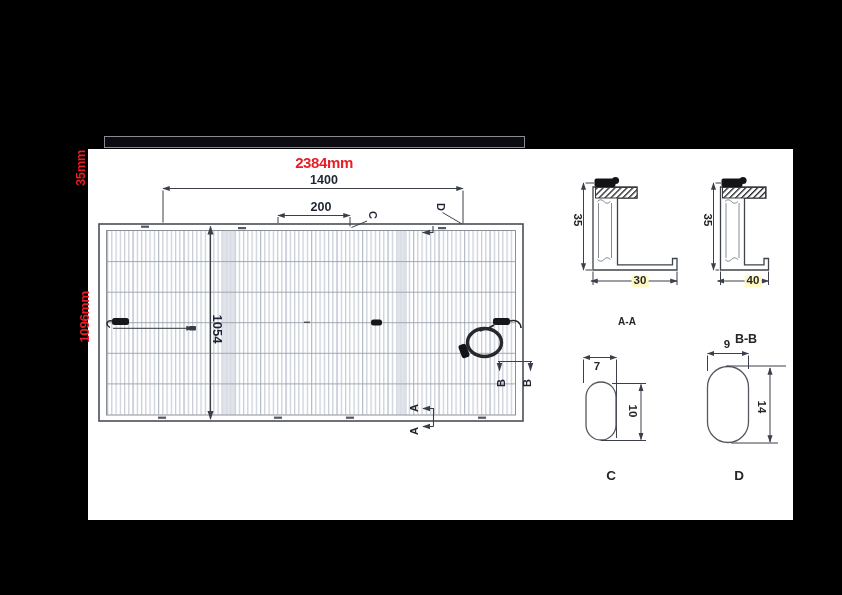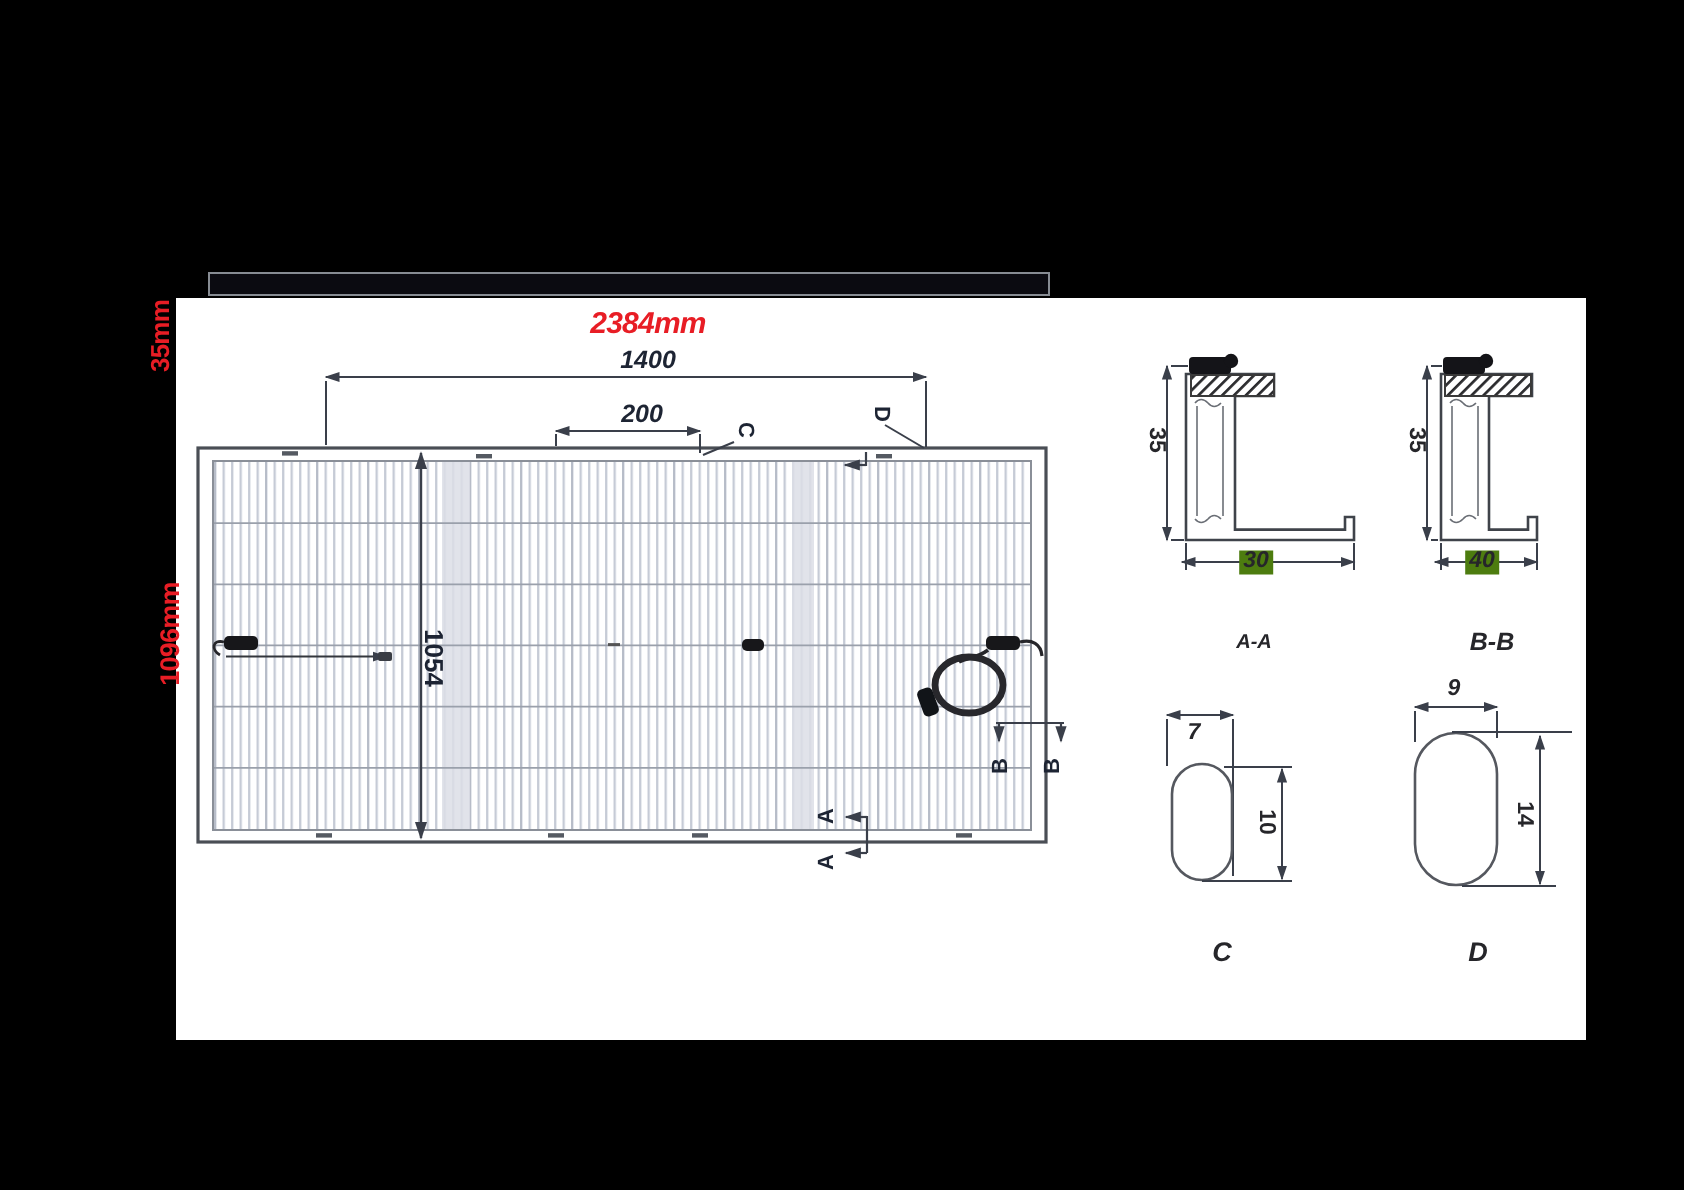--- a/index.html
+++ b/index.html
@@ -2,27 +2,27 @@
 <html><head>
 <meta charset="utf-8">
 <style>
   html,body{margin:0;padding:0;background:#000;}
   #stage{position:relative;width:842px;height:595px;background:#000;overflow:hidden;
          font-family:"Liberation Sans","DejaVu Sans",sans-serif;}
   .sheet{position:absolute;left:88px;top:149px;width:705px;height:371px;background:#ffffff;}
   .topbar{position:absolute;left:104px;top:136px;width:421px;height:12px;background:#0b0b11;
           border:1px solid #878c93;box-sizing:border-box;}
   .lbl{position:absolute;font-weight:bold;white-space:nowrap;line-height:1;}
-  .ctr{transform:translate(-50%,-50%);font-style:italic;}
+  .ctr{transform:translate(-50%,-50%);}
   .cw{transform:translate(-50%,-50%) rotate(90deg);}
   .ccw{transform:translate(-50%,-50%) rotate(-90deg);}
   .red{color:#e81d25;letter-spacing:-0.4px;}
   .navy{color:#1d2433;}
   .blk{color:#26262a;}
-  .wbg{background:#4d7c0f;padding:0 2px;}
+  .wbg{background:#fef9c3;padding:0 2px;margin-left:12px;}
   svg{position:absolute;left:0;top:0;pointer-events:none;}
 </style>
 </head>
 <body>
 
 <div id="stage">
 
   <div class="sheet"></div>
 
   <div class="topbar"></div>
@@ -181,21 +181,21 @@
   <div class="lbl navy ccw" style="left:414px;top:431px;font-size:11px;">A</div>
   <div class="lbl navy ccw" style="left:501px;top:383px;font-size:11px;">B</div>
   <div class="lbl navy ccw" style="left:527px;top:383px;font-size:11px;">B</div>
 
   <div class="lbl blk cw" style="left:577px;top:220px;font-size:11.5px;">35</div>
   <div class="lbl blk ctr wbg" style="left:628px;top:281px;font-size:11.5px;">30</div>
   <div class="lbl blk ctr" style="left:627px;top:322px;font-size:10px;">A-A</div>
 
   <div class="lbl blk cw" style="left:707px;top:220px;font-size:11.5px;">35</div>
   <div class="lbl blk ctr wbg" style="left:741px;top:281px;font-size:11.5px;">40</div>
-  <div class="lbl blk ctr" style="left:746px;top:321px;font-size:12.5px;">B-B</div>
+  <div class="lbl blk ctr" style="left:746px;top:339px;font-size:12.5px;">B-B</div>
 
   <div class="lbl blk ctr" style="left:597px;top:367px;font-size:11.5px;">7</div>
   <div class="lbl blk cw" style="left:632px;top:411px;font-size:11.5px;">10</div>
   <div class="lbl blk ctr" style="left:611px;top:476px;font-size:13.5px;">C</div>
 
   <div class="lbl blk ctr" style="left:727px;top:345px;font-size:11.5px;">9</div>
   <div class="lbl blk cw" style="left:761px;top:407px;font-size:11.5px;">14</div>
   <div class="lbl blk ctr" style="left:739px;top:476px;font-size:13.5px;">D</div>
 
 </div>

